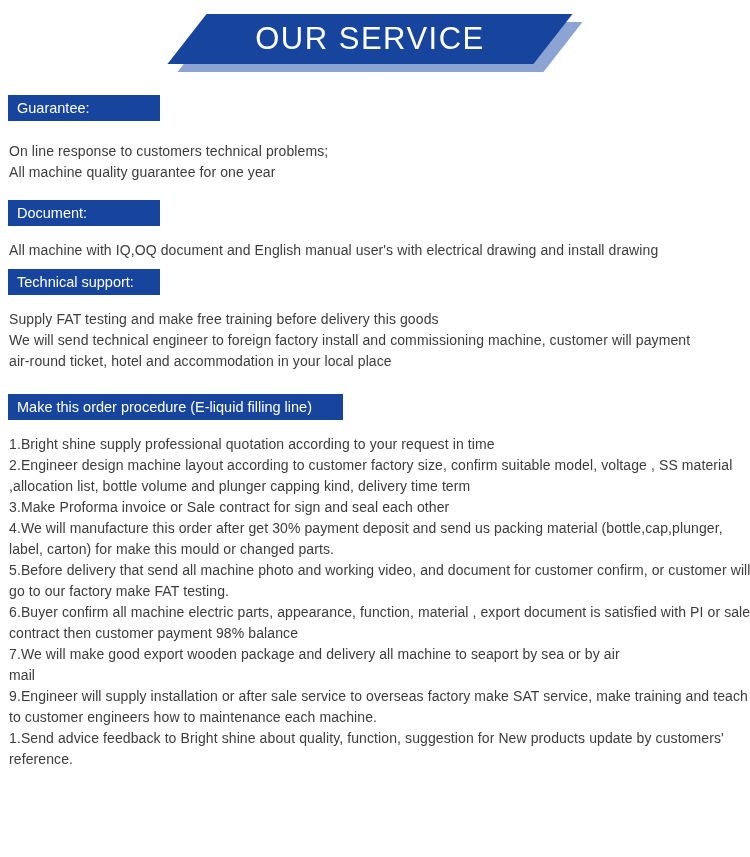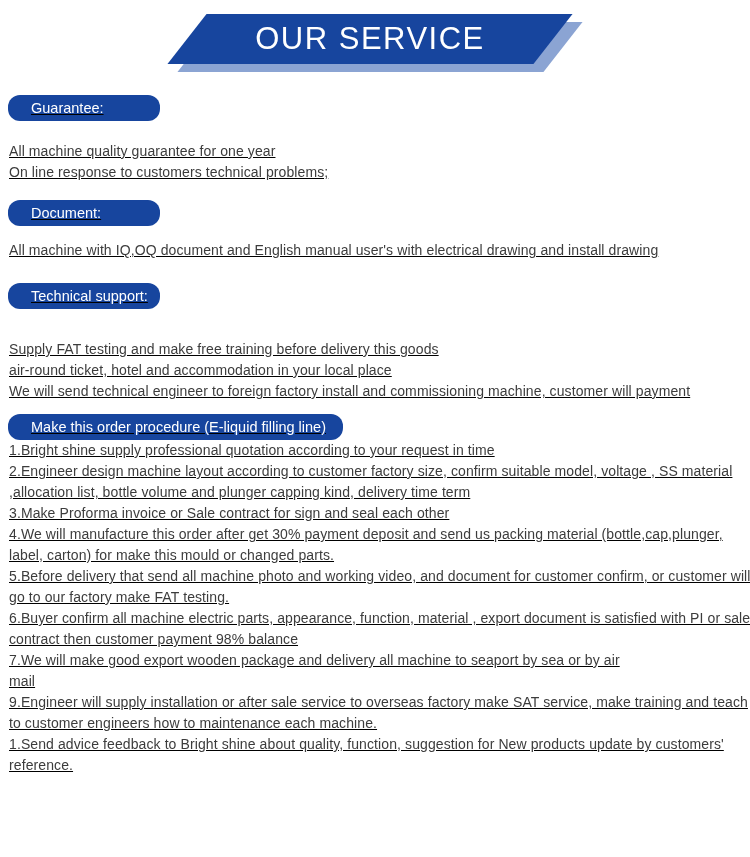--- a/index.html
+++ b/index.html
@@ -3,21 +3,21 @@
 <meta charset="utf-8">
 <style>
   html, body { margin: 0; padding: 0; }
   body {
     width: 750px;
     height: 857px;
     background: #ffffff;
     font-family: "Liberation Sans", "DejaVu Sans", sans-serif;
     overflow: hidden;
   }
-  .page { position: relative; width: 750px; height: 671px; text-decoration: underline; }
+  .page { position: relative; width: 750px; height: 671px; }
 
   
   .banner-area { position: relative; width: 750px; height: 72px; }
   .banner-shadow {
     position: absolute; left: 197px; top: 22px; width: 366px; height: 50px;
     background: var(--banner-shadow, #8ba4d3);
     transform: skewX(-38deg);
   }
   .banner-bg {
     position: absolute; left: 187px; top: 14px; width: 366px; height: 50px;
@@ -30,21 +30,21 @@
     display: flex; align-items: center; justify-content: center;
     color: var(--heading-text, #ffffff);
     font-size: 31px; font-weight: 400; letter-spacing: 1.5px;
   }
 
   
   .bar {
     height: 26px; margin-left: 8px;
     background: var(--accent, #17459e);
     display: flex; align-items: center;
-    padding-left: 23px; box-sizing: border-box; border-radius: 12px;
+    padding-left: 9px; box-sizing: border-box;
   }
   .bar span {
     color: var(--heading-text, #ffffff);
     font-size: 14.5px; line-height: 1;
   }
   .bar-short { width: 152px; }
   .bar-wide  { width: 335px; }
 
   
   .para { margin-left: 9px; }
@@ -52,63 +52,63 @@
     font-size: 14px; line-height: 21px;
     color: var(--body-text, #3c3c3c);
     white-space: pre; letter-spacing: 0.1px;
   }
 
   
   .sec-guarantee .bar  { margin-top: 23px; }
   .sec-guarantee .para { margin-top: 20px; }
   .sec-document .bar   { margin-top: 17px; }
   .sec-document .para  { margin-top: 14px; }
-  .sec-tech .bar       { margin-top: 22px; }
-  .sec-tech .para      { margin-top: 30px; }
-  .sec-procedure .bar  { margin-top: 12px; }
-  .sec-procedure .para { }
+  .sec-tech .bar       { margin-top: 8px; }
+  .sec-tech .para      { margin-top: 14px; }
+  .sec-procedure .bar  { margin-top: 22px; }
+  .sec-procedure .para { margin-top: 14px; }
 </style>
 </head>
 <body>
 
 <div class="page">
 
   <header class="banner-area">
     <div class="banner-shadow"></div>
     <div class="banner-bg"></div>
     <h1 class="banner-title">OUR SERVICE</h1>
   </header>
 
   <section class="sec sec-guarantee">
     <div class="bar bar-short">
       <span>Guarantee:</span>
     </div>
     <div class="para">
+        <div class="line">On line response to customers technical problems;</div>
         <div class="line">All machine quality guarantee for one year</div>
-        <div class="line">On line response to customers technical problems;</div>
       </div>
   </section>
 
   <section class="sec sec-document">
     <div class="bar bar-short">
       <span>Document:</span>
     </div>
     <div class="para">
         <div class="line">All machine with IQ,OQ document and English manual user's with electrical drawing and install drawing</div>
       </div>
   </section>
 
   <section class="sec sec-tech">
     <div class="bar bar-short">
       <span>Technical support:</span>
     </div>
     <div class="para">
         <div class="line">Supply FAT testing and make free training before delivery this goods</div>
+        <div class="line">We will send technical engineer to foreign factory install and commissioning machine, customer will payment</div>
         <div class="line">air-round ticket, hotel and accommodation in your local place</div>
-        <div class="line">We will send technical engineer to foreign factory install and commissioning machine, customer will payment</div>
       </div>
   </section>
 
   <section class="sec sec-procedure">
     <div class="bar bar-wide">
       <span>Make this order procedure (E-liquid filling line)</span>
     </div>
     <div class="para">
         <div class="line">1.Bright shine supply professional quotation according to your request in time</div>
         <div class="line">2.Engineer design machine layout according to customer factory size, confirm suitable model, voltage , SS material</div>

